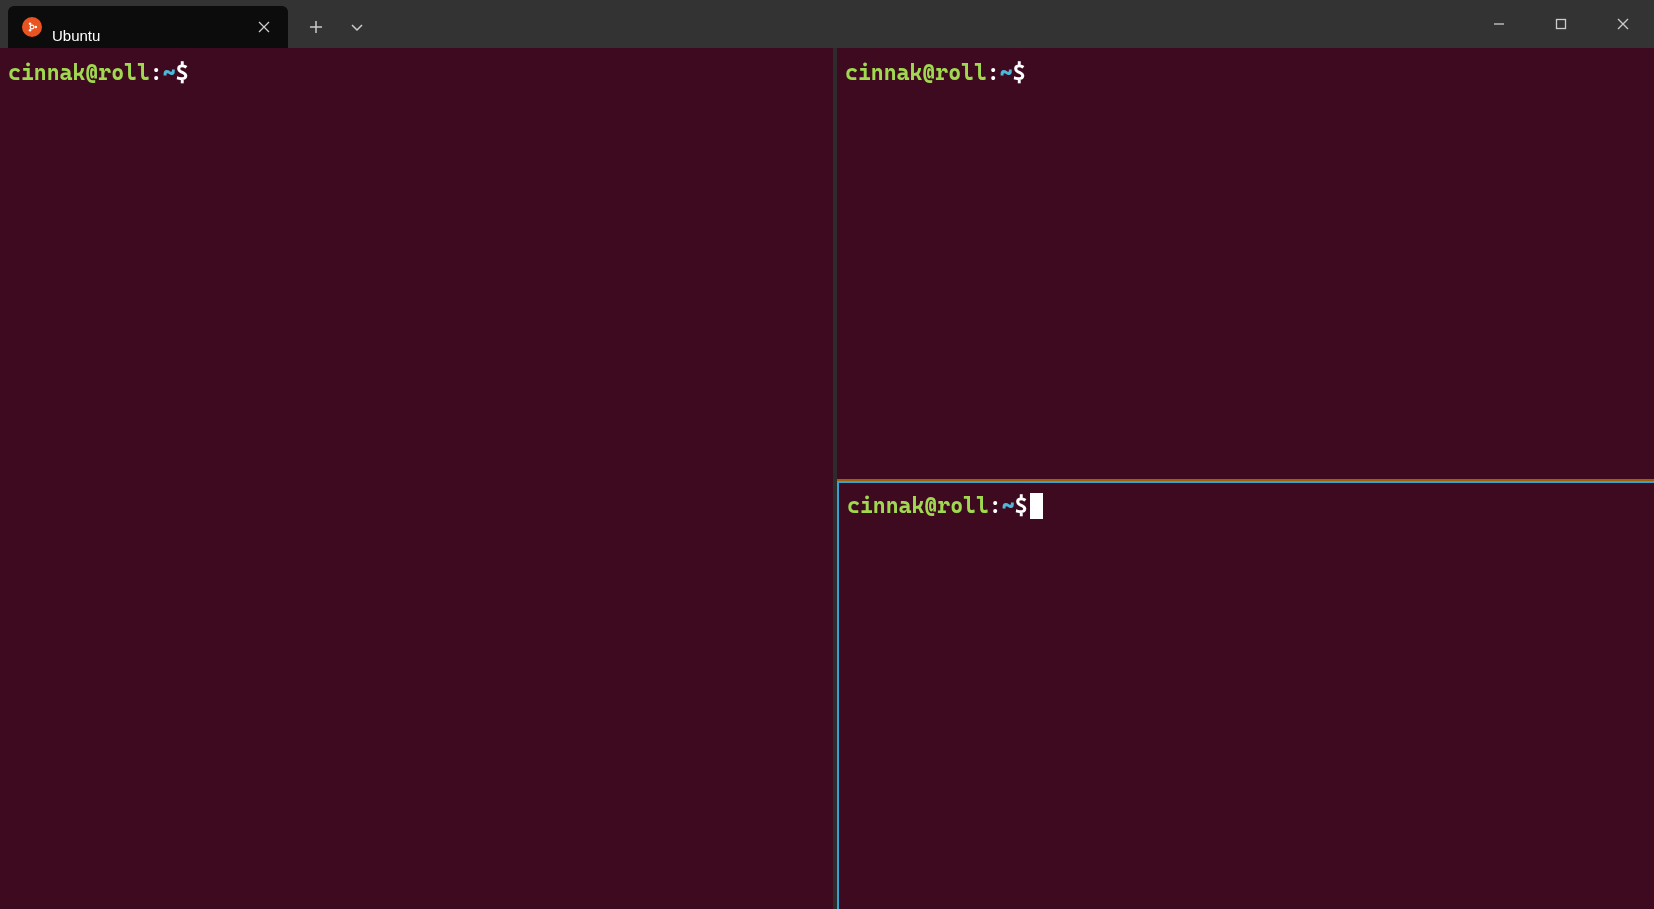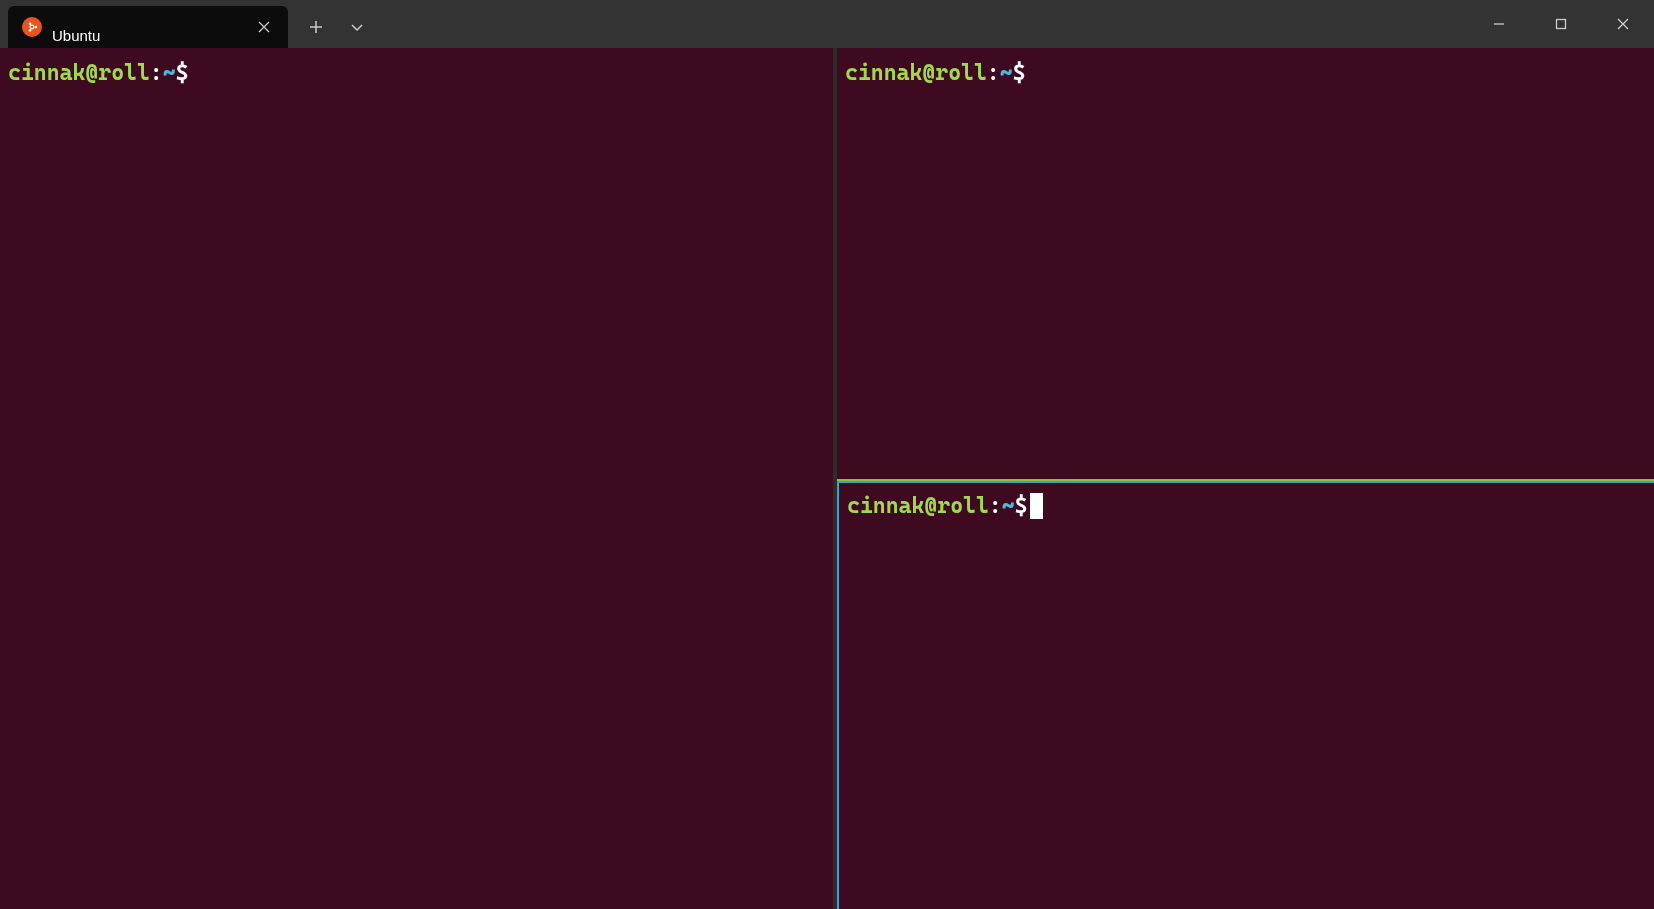--- a/index.html
+++ b/index.html
@@ -98,21 +98,21 @@
       width: 62px;
       display: flex;
       align-items: center;
       justify-content: center;
       color: #cccccc;
       cursor: pointer;
     }
     .terminal-area {
       flex: 1;
       display: flex;
-      background: #84cc16;
+      background: #a16207;
     }
     .pane-left {
       flex: 1;
       background: #3d0a1f;
       padding: 10px 8px;
       font-size: 22px;
       position: relative;
     }
     .right-column {
       flex: 1;

